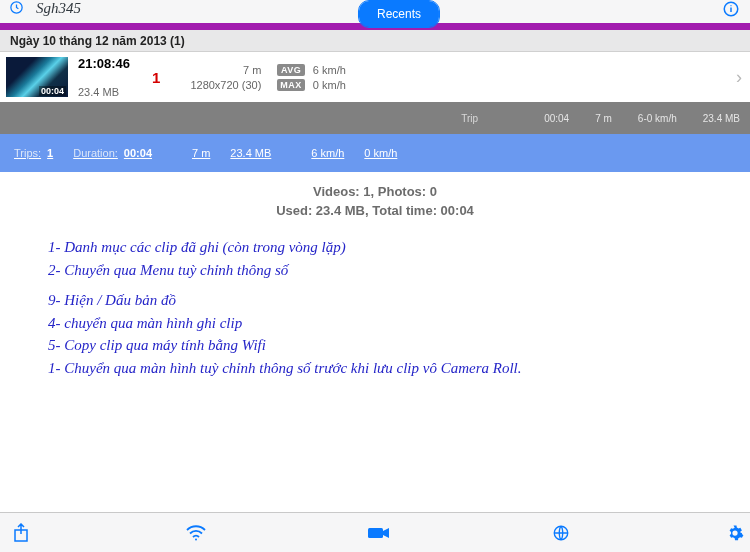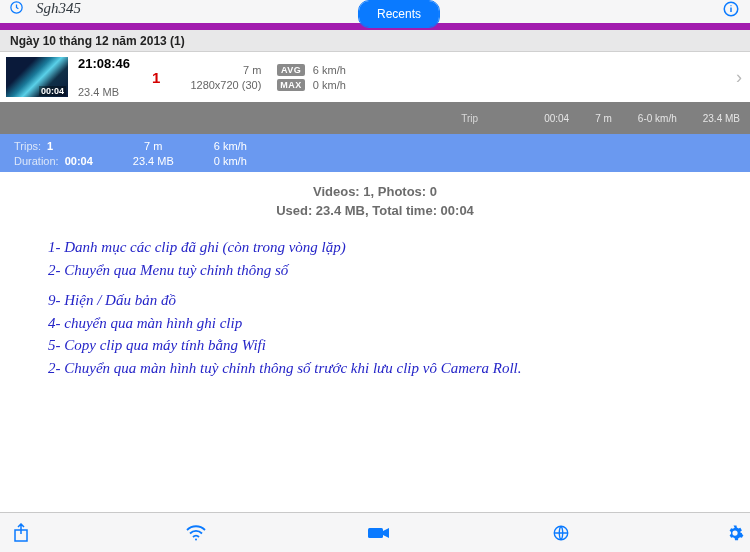--- a/index.html
+++ b/index.html
@@ -22,21 +22,21 @@
   .col-time .big { font-size: 13px; font-weight: bold; color: #000; }
   .red-marker { color: #d40000; font-weight: bold; font-size: 15px; margin-left: 22px; }
   .col-dist { margin-left: 30px; display: flex; flex-direction: column; gap: 3px; align-items: flex-end; }
   .col-badges { margin-left: 16px; display: flex; flex-direction: column; gap: 3px; font-size: 9px; color: #fff; }
   .badge { background: #8a8a8a; border-radius: 2px; padding: 1px 3px; font-weight: bold; letter-spacing: .5px; text-align: center; }
   .col-speed { margin-left: 8px; display: flex; flex-direction: column; gap: 3px; }
   .chev { position: absolute; right: 8px; color: #b8b8b8; font-size: 18px; }
   .dark-bar { height: 32px; background: #808080; display: flex; align-items: center; justify-content: flex-end; color: #e5e5e5; font-size: 10px; padding-right: 10px; gap: 26px; }
   .dark-bar .trip-label { margin-right: 40px; color: #d8d8d8; }
   .blue-bar { height: 38px; background: #6a99f0; display: flex; align-items: center; color: #fff; font-size: 11px; padding-left: 14px; }
-  .blue-col { display: flex; flex-direction: column; gap: 3px; }
+  .blue-col { display: flex; flex-direction: row; gap: 20px; text-decoration: underline; }
   .blue-col .lbl { color: #dbe6f9; }
   .blue-c1 .row { display: flex; gap: 6px; }
   .blue-c1 .row .val { color: #fff; font-weight: 600; }
   .blue-c2 { margin-left: 40px; text-align: center; }
   .blue-c3 { margin-left: 40px; text-align: center; }
   .midtext { text-align: center; padding-top: 12px; font-size: 13px; color: #6c6c6c; font-weight: 600; }
   .midtext .line2 { margin-top: 4px; }
   .notes { padding: 18px 48px 0 48px; font-family: Georgia, "Times New Roman", serif; font-style: italic; color: #2525c8; font-size: 15px; line-height: 1.5; }
   .notes .n3 { margin-top: 8px; }
   .red-nums { position: absolute; bottom: 42px; width: 100%; display: flex; color: #d40000; font-family: Georgia, serif; font-style: italic; font-size: 18px; pointer-events: none; }
@@ -129,21 +129,21 @@
   <div>Videos: 1, Photos: 0</div>
   <div class="line2">Used: 23.4 MB, Total time: 00:04</div>
 </div>
 
 <div class="notes">
   <div>1- Danh mục các clip đã ghi (còn trong vòng lặp)</div>
   <div>2- Chuyển qua Menu tuỳ chỉnh thông số</div>
   <div class="n3">9- Hiện / Dấu bản đồ</div>
   <div>4- chuyển qua màn hình ghi clip</div>
   <div>5- Copy clip qua máy tính bằng Wifi</div>
-  <div>2- Chuyển qua màn hình tuỳ chỉnh thông số  trước khi lưu clip vô Camera Roll.</div>
+  <div>1- Chuyển qua màn hình tuỳ chỉnh thông số  trước khi lưu clip vô Camera Roll.</div>
 </div>
 
 <div class="red-nums">
   <span style="left:8px">6</span>
   <span style="left:188px">5</span>
   <span style="left:375px">4</span>
   <span style="left:558px">3</span>
   <span style="left:732px">2</span>
 </div>
 

